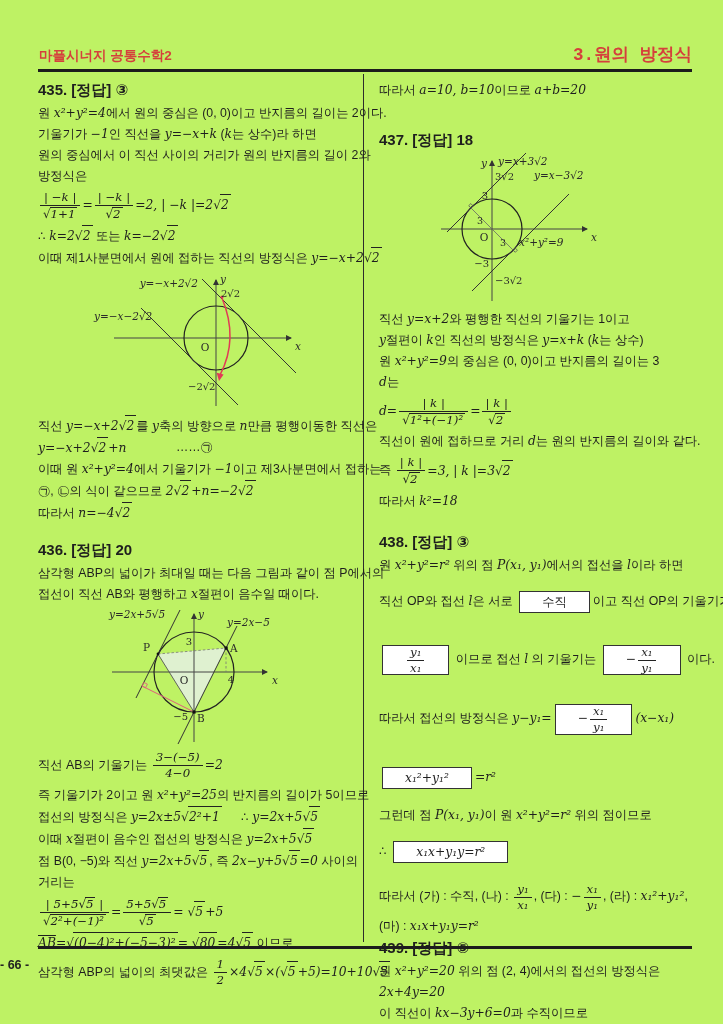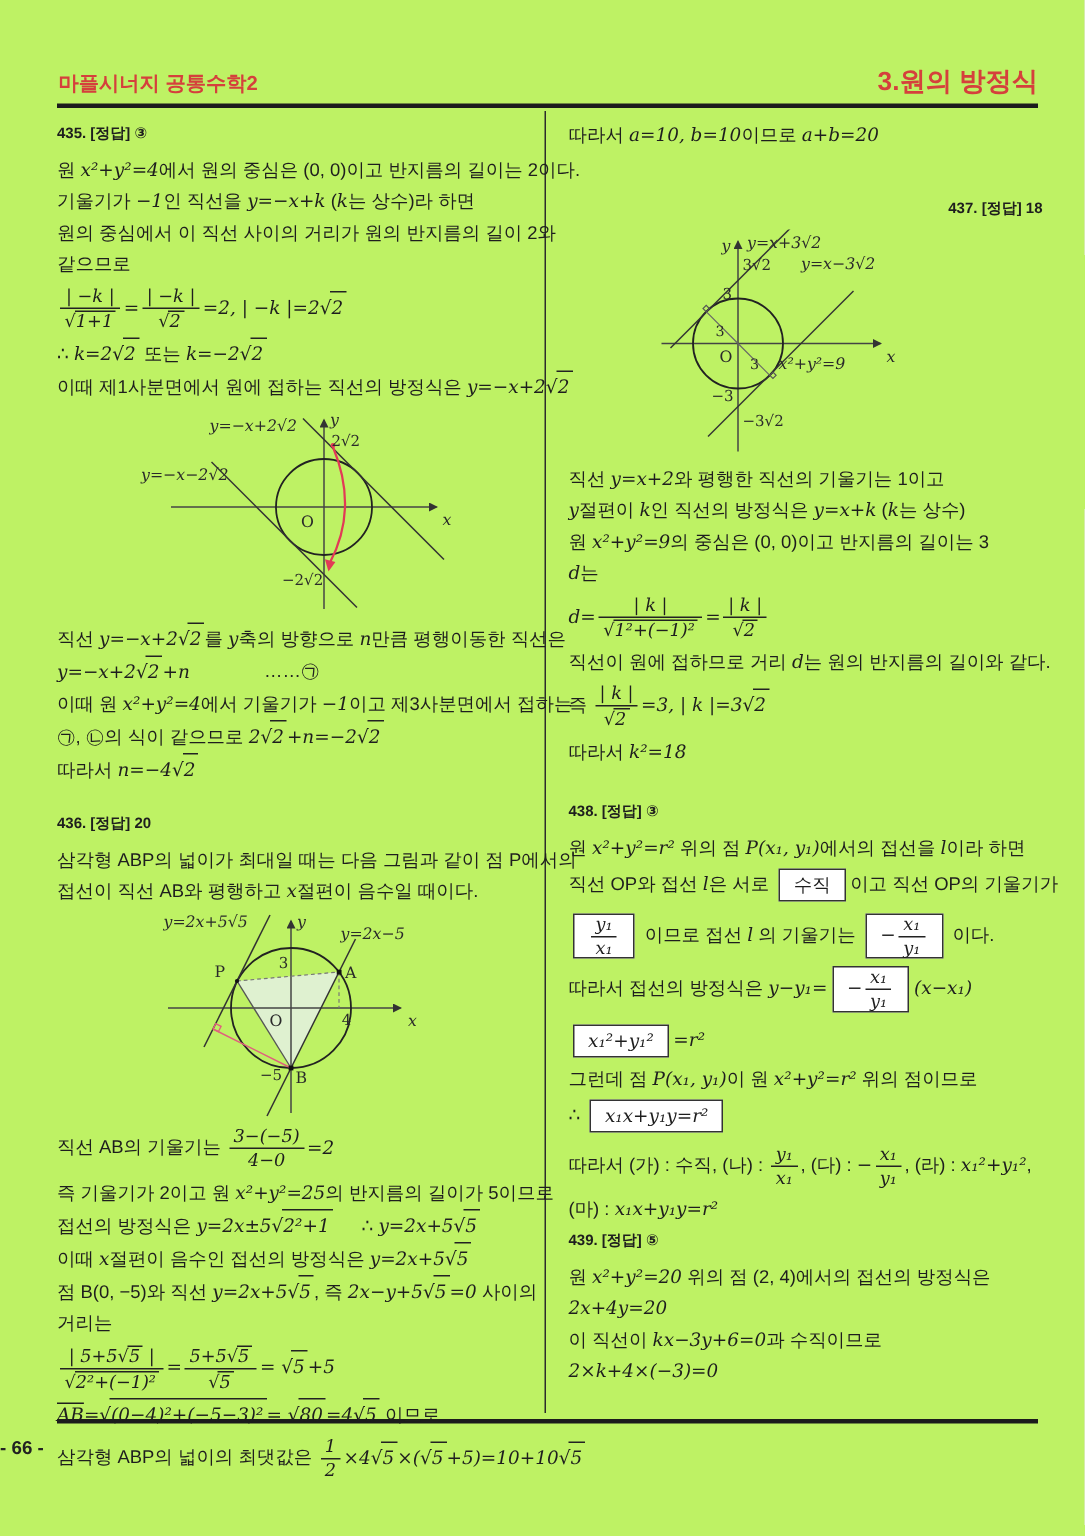--- a/index.html
+++ b/index.html
@@ -9,58 +9,58 @@
   .hdr-left{position:absolute;left:39px;top:47px;font-size:13.5px;font-weight:bold;}
   .hdr-right{position:absolute;right:31px;top:42px;font-size:17.5px;font-weight:bold;}
   .hdr-rule{position:absolute;left:38px;top:69px;width:654px;height:2.6px;background:#1c1c1c;}
   .bottom-rule{position:absolute;left:38px;top:946px;width:654px;height:3px;background:#1c1c1c;}
   .col-divider{position:absolute;left:363px;top:74px;width:1.4px;height:868px;background:#2c2c2c;}
   .footer{position:absolute;left:0;top:958px;width:723px;font-size:12.5px;font-weight:bold;color:#222;}
   
   .col{position:absolute;top:80px;font-size:12.3px;line-height:20px;}
   .col-left{left:38px;width:318px;}
   .col-right{left:379px;width:316px;}
-  .ptitle{font-weight:bold;font-size:10px;margin:0 0 3px;}
+  .ptitle{font-weight:bold;font-size:15px;margin:0 0 3px;}
   .ln{position:relative;min-height:20px;white-space:nowrap;margin-bottom:1px;}
   .tall{margin:5px 0 5px;}
   .boxline{padding:3px 0;}
   
   .m{font-family:"DejaVu Serif","Liberation Serif",serif;font-style:italic;}
   .frac{display:inline-block;vertical-align:middle;text-align:center;line-height:1.08;margin:0 2px;font-size:11.8px;}
   .frac .num{display:block;border-bottom:1px solid #222;padding:0 3px 1px;}
   .frac .den{display:block;padding:1px 3px 0;}
   .sqrt{display:inline-block;white-space:nowrap;}
   .rsign{display:inline-block;}
   .rcnt{display:inline-block;border-top:1px solid #222;padding:0 2px 0 1px;margin-left:-1px;}
-  .mbox{display:inline-block;border:1.2px solid #333;padding:0 9px;margin:0 3px;vertical-align:middle;text-align:center;background:#fff;}
+  .mbox{display:inline-block;border:1.2px solid #333;padding:0 22px;margin:12px 3px;vertical-align:middle;text-align:center;background:#fff;}
   .obar{text-decoration:overline;}
   .refmark{position:absolute;top:0;color:#222;}
   
   .figwrap{position:relative;}
   svg text{font-family:"DejaVu Serif","Liberation Serif",serif;fill:#2a2a2a;}
   svg .it{font-style:italic;}
 </style>
 </head>
 <body>
 
 <div class="page">
 
   <div class="hdr-left" style="color:#d5403c;">마플시너지  공통수학2</div>
-  <div class="hdr-right" style="color:#d5403c;">3.원의 방정식</div>
+  <div class="hdr-right" style="color:#d5403c;font-family:Liberation Mono, monospace;">3.원의 방정식</div>
   <div class="hdr-rule"></div>
   <div class="col-divider"></div>
   <div class="bottom-rule"></div>
   <div class="footer">- 66 -</div>
 
   <div class="col col-left">
     <div class="ptitle">435. [정답] ③</div>
     <div class="ln">원 <span class="m">x²+y²=4</span>에서 원의 중심은 (0, 0)이고 반지름의 길이는 2이다.</div>
     <div class="ln">기울기가 <span class="m">−1</span>인 직선을 <span class="m">y=−x+k</span> (<span class="m">k</span>는 상수)라 하면</div>
     <div class="ln">원의 중심에서 이 직선 사이의 거리가 원의 반지름의 길이 2와</div>
-    <div class="ln">같으므로</div>
+    <div class="ln">방정식은</div>
     <div class="ln tall"><span class="m"><span class="frac m"><span class="num">| −k |</span><span class="den"><span class="sqrt"><span class="rsign">√</span><span class="rcnt">1+1</span></span></span></span>=<span class="frac m"><span class="num">| −k |</span><span class="den"><span class="sqrt"><span class="rsign">√</span><span class="rcnt">2</span></span></span></span>=2,  | −k |=2<span class="sqrt"><span class="rsign">√</span><span class="rcnt">2</span></span></span></div>
     <div class="ln">∴ <span class="m">k=2<span class="sqrt"><span class="rsign">√</span><span class="rcnt">2</span></span></span> 또는 <span class="m">k=−2<span class="sqrt"><span class="rsign">√</span><span class="rcnt">2</span></span></span></div>
     <div class="ln">이때 제1사분면에서 원에 접하는 직선의 방정식은 <span class="m">y=−x+2<span class="sqrt"><span class="rsign">√</span><span class="rcnt">2</span></span></span></div>
 
     <div class="figwrap" style="margin:5px 0 4px 54px;width:212px;height:138px;">
       <svg width="212" height="138" viewBox="0 0 212 138">
         <defs>
           <marker id="ah435" markerWidth="7" markerHeight="7" refX="5" refY="3" orient="auto">
             <path d="M0,0 L6,3 L0,6 Z" fill="#333"></path>
           </marker>
@@ -135,21 +135,21 @@
     <div class="ln">점 B(0, −5)와 직선 <span class="m">y=2x+5<span class="sqrt"><span class="rsign">√</span><span class="rcnt">5</span></span></span>, 즉 <span class="m">2x−y+5<span class="sqrt"><span class="rsign">√</span><span class="rcnt">5</span></span>=0</span> 사이의</div>
     <div class="ln">거리는</div>
     <div class="ln tall"><span class="m"><span class="frac m"><span class="num">| 5+5<span class="sqrt"><span class="rsign">√</span><span class="rcnt">5</span></span> |</span><span class="den"><span class="sqrt"><span class="rsign">√</span><span class="rcnt">2²+(−1)²</span></span></span></span>=<span class="frac m"><span class="num">5+5<span class="sqrt"><span class="rsign">√</span><span class="rcnt">5</span></span></span><span class="den"><span class="sqrt"><span class="rsign">√</span><span class="rcnt">5</span></span></span></span>= <span class="sqrt"><span class="rsign">√</span><span class="rcnt">5</span></span>+5</span></div>
     <div class="ln"><span class="m"><span class="obar m">AB</span>=<span class="sqrt"><span class="rsign">√</span><span class="rcnt">(0−4)²+(−5−3)²</span></span>= <span class="sqrt"><span class="rsign">√</span><span class="rcnt">80</span></span>=4<span class="sqrt"><span class="rsign">√</span><span class="rcnt">5</span></span></span> 이므로</div>
     <div class="ln tall">삼각형 ABP의 넓이의 최댓값은 <span class="m"><span class="frac m"><span class="num">1</span><span class="den">2</span></span>×4<span class="sqrt"><span class="rsign">√</span><span class="rcnt">5</span></span>×(<span class="sqrt"><span class="rsign">√</span><span class="rcnt">5</span></span>+5)=10+10<span class="sqrt"><span class="rsign">√</span><span class="rcnt">5</span></span></span></div>
   </div>
 
   <div class="col col-right">
     <div class="ln">따라서 <span class="m">a=10, b=10</span>이므로 <span class="m">a+b=20</span></div>
 
-    <div class="ptitle" style="margin-top:30px;text-align:right;">437. [정답] 18</div>
+    <div class="ptitle" style="margin-top:30px;">437. [정답] 18</div>
 
     <div class="figwrap" style="margin:2px 0 6px 48px;width:230px;height:150px;">
       <svg width="230" height="150" viewBox="0 0 230 150">
         <defs>
           <marker id="ah437" markerWidth="7" markerHeight="7" refX="5" refY="3" orient="auto">
             <path d="M0,0 L6,3 L0,6 Z" fill="#333"></path>
           </marker>
         </defs>
         <line x1="14" y1="76" x2="160" y2="76" stroke="#444" stroke-width="1" marker-end="url(#ah437)"></line>
         <line x1="65" y1="148" x2="65" y2="8" stroke="#444" stroke-width="1" marker-end="url(#ah437)"></line>

